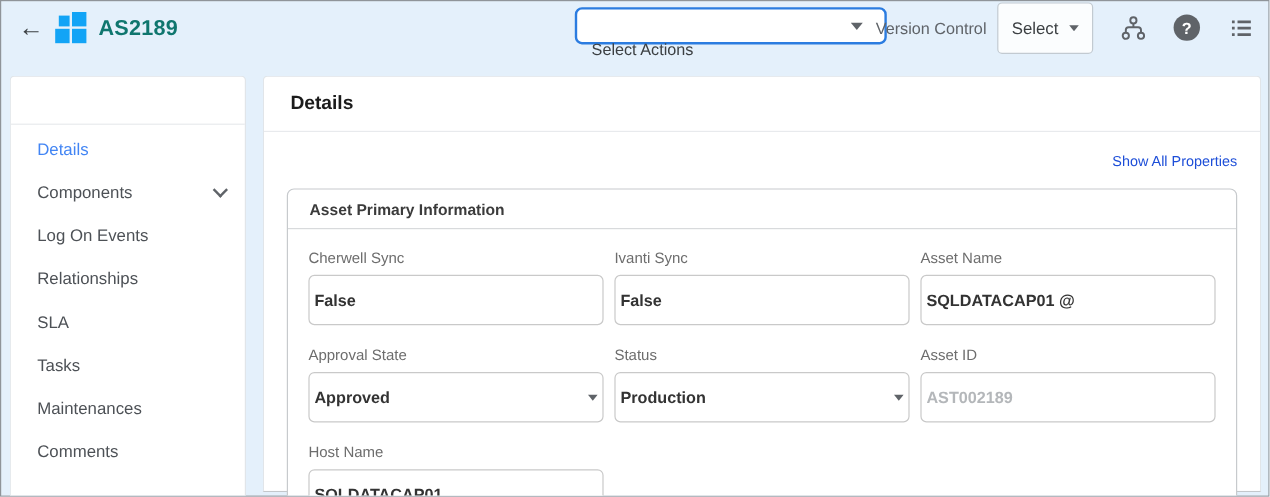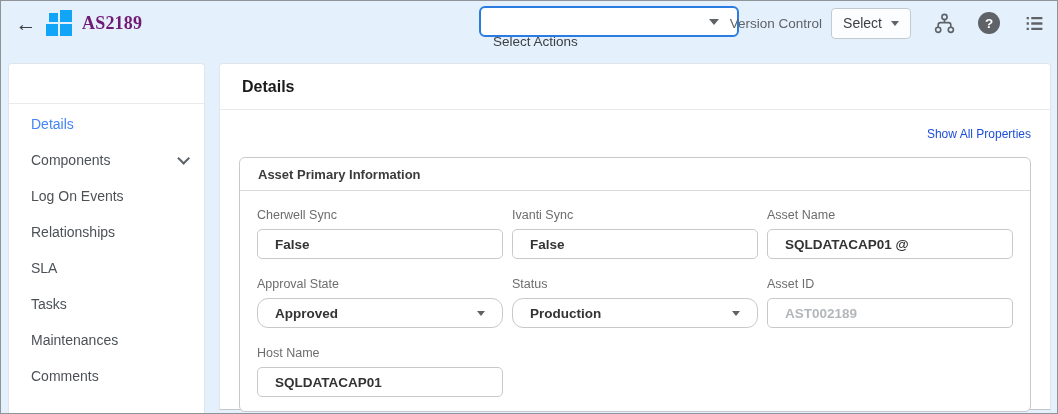--- a/index.html
+++ b/index.html
@@ -14,35 +14,35 @@
   .topbar { position:absolute; top:0; left:0; width:100%; height:44px; }
   .topbar-left { position:absolute; left:12px; top:0; height:44px; display:flex; align-items:center; }
   .back-btn { width:26px; height:26px; display:flex; align-items:center; justify-content:center;
               font-size:21px; color:#3c4043; cursor:pointer; line-height:1; }
   .app-icon { position:relative; width:27px; height:27px; margin-left:7px; }
   .app-icon .sq { position:absolute; background:#12a4f6; }
   .app-icon .sq.tl { left:3px; top:3px; width:9px;  height:9px; }
   .app-icon .sq.tr { left:14px; top:0;  width:12px; height:12px; }
   .app-icon .sq.bl { left:0;   top:14px; width:12px; height:12px; }
   .app-icon .sq.br { left:14px; top:14px; width:12px; height:12px; }
-  .app-title { margin-left:9px; font-size:18px; font-weight:bold; color:#701a75; letter-spacing:.2px;font-family:Liberation Serif, serif; }
+  .app-title { margin-left:9px; font-size:18px; font-weight:bold; color:#0f766e; letter-spacing:.2px; }
 
   .select-actions {
     position:absolute; left:478px; top:5px; width:260px; height:31px;
     background:#fff; border:2px solid #2b7ce0; border-radius:6px;
     display:flex; align-items:center; padding:0 12px; cursor:pointer;
   }
   .select-actions .sa-label { font-size:13.5px; color:#3c4043;margin-top:40px; }
   .caret-down { width:0; height:0; border-left:5px solid transparent; border-right:5px solid transparent;
                 border-top:6px solid #5f6368; }
   .select-actions .caret-down { margin-left:auto; margin-right:6px; }
 
   .topbar-right { position:absolute; right:11px; top:0; height:44px; display:flex; align-items:center; }
   .vc-label { font-size:13.5px; color:#5f6368; margin-right:9px; }
-  .vc-select { height:31px; padding:0 11px; background:#fbfdfe; border:1px solid #c2cad1; border-radius:4px;
+  .vc-select { height:43px; padding:0 11px; background:#fbfdfe; border:1px solid #c2cad1; border-radius:4px;
                display:flex; align-items:center; gap:9px; font-size:14px; color:#3c4043; cursor:pointer; }
   .vc-select .caret-down { border-left-width:4.5px; border-right-width:4.5px; border-top-width:5.5px; }
   .tb-icon { margin-left:21px; width:24px; height:24px; display:flex; align-items:center; justify-content:center; cursor:pointer; }
   .help-circle { width:22px; height:22px; border-radius:50%; background:#5f6368; color:#fff;
                  display:flex; align-items:center; justify-content:center; font-size:13.5px; font-weight:bold; }
 
   
   .sidebar {
     position:absolute; left:7px; top:62px; width:197px; height:352px;
     background:#fff; border:1px solid #e1e5e9; border-bottom:none; border-radius:4px 4px 0 0;
@@ -65,27 +65,27 @@
   .link-row { height:47px; display:flex; align-items:center; justify-content:flex-end; }
   .link { font-size:12px; color:#1d4ed8; cursor:pointer; }
 
   .fieldset { border:1px solid #c7cacd; border-radius:6px; background:#fff; }
   .fieldset-head { height:33px; display:flex; align-items:center; padding:0 18px;
                    border-bottom:1px solid #d8dadc; font-size:13px; font-weight:bold; color:#3b3b3b; }
   .fieldset-body { padding:17px 17px 14px; display:grid; grid-template-columns:repeat(3,1fr);
                    column-gap:9px; row-gap:18px; }
   .field label { display:block; font-size:12.5px; color:#6d6d6d; margin-bottom:7px; }
   .tb {
-    width:100%; height:30px; border:1px solid #c9c9c9; border-radius:5px; background:#fff;
-    padding:0 17px; font-family:"Liberation Sans", sans-serif;
+    width:100%; height:42px; border:1px solid #c9c9c9; border-radius:5px; background:#fff;
+    padding:0 4px; font-family:"Liberation Sans", sans-serif;
     font-size:13.5px; font-weight:bold; color:#333; display:flex; align-items:center;
   }
   input.tb { outline:none; }
   input.tb::placeholder { color:#b4b7ba; font-weight:bold; opacity:1; }
-  .tb.select { cursor:pointer;border-radius:11px; }
+  .tb.select { cursor:pointer; }
   .tb.select .caret-down { margin-left:auto; border-left-width:4.5px; border-right-width:4.5px; border-top-width:5.5px; }
 </style>
 </head>
 <body>
 
 <div class="screen">
 
   <div class="topbar">
     <div class="topbar-left">
       <div class="back-btn">←</div>

